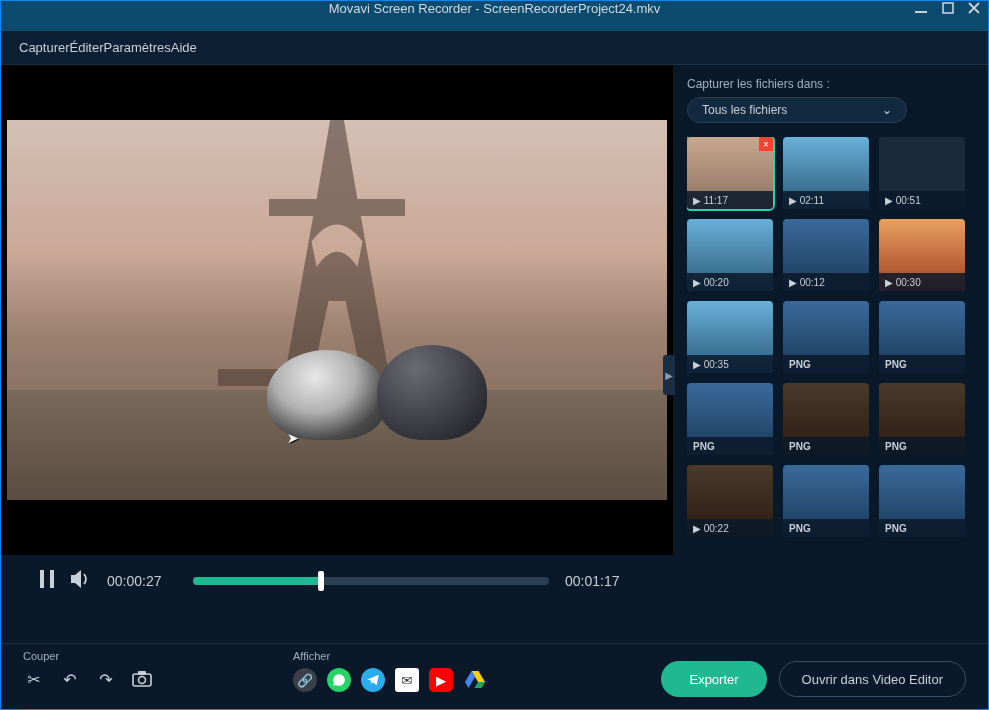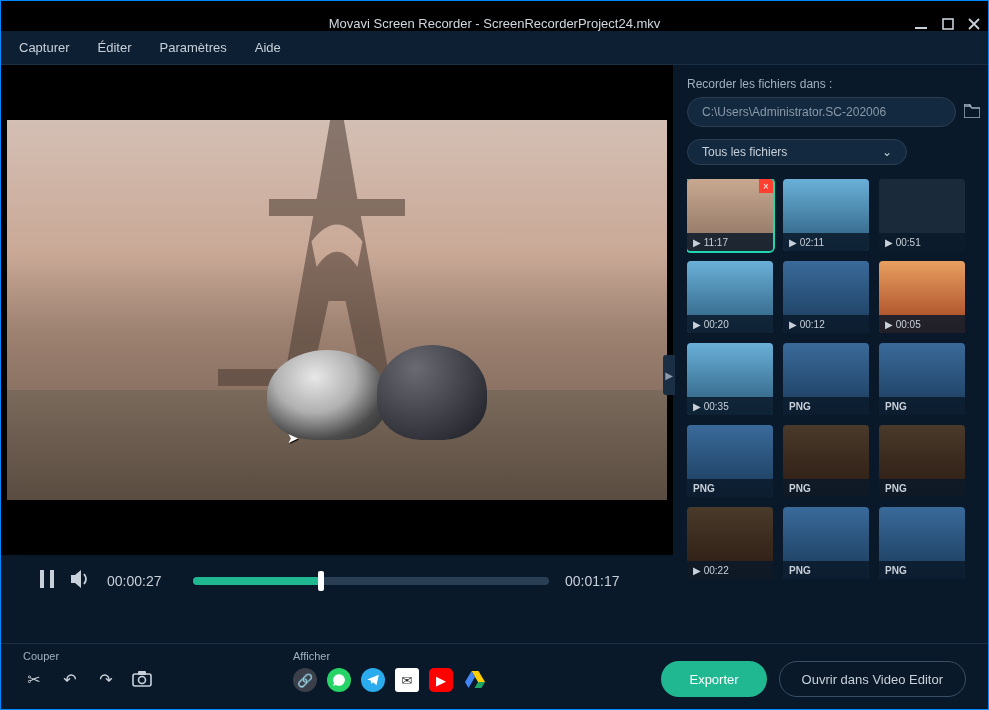--- a/index.html
+++ b/index.html
@@ -1,23 +1,23 @@
 <!DOCTYPE html>
 <html><head>
 <meta charset="utf-8">
 <style>
 * { margin: 0; padding: 0; box-sizing: border-box; font-family: -apple-system, "Segoe UI", Arial, sans-serif; }
 body { width: 989px; height: 710px; background: #0a1929; overflow: hidden; border: 1px solid #0088ff; }
 
-.titlebar { height: 30px; background: #000000; display: flex; align-items: flex-end; justify-content: center; position: relative; }
+.titlebar { height: 30px; background: #0c4a6e; display: flex; align-items: flex-start; justify-content: center; position: relative; }
 .titlebar .title { color: #d0d8e0; font-size: 13px; font-weight: 500; }
 .win-controls { position: absolute; right: 8px; display: flex; gap: 14px; }
 .win-controls span { color: #c8d0da; cursor: pointer; font-size: 14px; display: inline-flex; align-items: center; }
 
-.menubar { height: 34px; background: #0d1f33; display: flex; align-items: center; padding: 0 18px; gap: 28px; border-bottom: 1px solid #1a2f44; }
+.menubar { height: 34px; background: #0d1f33; display: flex; align-items: center; padding: 0 18px; border-bottom: 1px solid #1a2f44; }
 .menubar span { color: #c8d0da; font-size: 13px; cursor: pointer; }
 
 .main { display: flex; height: 578px; }
 .player-area { width: 672px; display: flex; flex-direction: column; }
 .video-viewport { height: 490px; background: #000; display: flex; align-items: center; justify-content: center; position: relative; }
 .video-frame { width: 660px; height: 380px; background: linear-gradient(180deg,#d4bfb4 0%,#c9a896 35%,#9e8272 55%,#6a5749 100%); position: relative; overflow: hidden; }
 .eiffel { position: absolute; left: 50%; top: -40px; transform: translateX(-50%); width: 340px; height: 340px; }
 .eiffel svg { width: 100%; height: 100%; opacity: 0.55; }
 .ground { position: absolute; bottom: 0; left: 0; right: 0; height: 110px; background: linear-gradient(180deg,#7a6a5c 0%,#5a4c40 100%); }
 .pigeon { position: absolute; bottom: 60px; border-radius: 50% 50% 40% 40%; }
@@ -123,29 +123,21 @@
       <div class="progress">
         <div class="fill"></div>
         <div class="knob"></div>
       </div>
       <span class="time">00:01:17</span>
     </div>
   </div>
 
   <div class="sidebar">
     <div class="collapse-tab">▶</div>
-    <div class="sb-label">Recorder les fichiers dans :</div>
-    <div class="path-row">
-      <div class="path-field">
-          <span>C:\Users\Administrator.SC-202006</span>
-        </div>
-      <span class="folder-ico"><svg width="16" height="14" viewBox="0 0 16 14">
-            <path d="M0 2 L6 2 L8 4 L16 4 L16 14 L0 14 Z M0 2 L0 0 L5 0 L7 2" fill="none" stroke="currentColor" stroke-width="1.4"></path>
-          </svg></span>
-    </div>
+    <div class="sb-label">Capturer les fichiers dans :</div>
     <div class="filter-dd">
       <span>Tous les fichiers</span>
       <span>⌄</span>
     </div>
     <div class="thumb-grid" id="thumb-grid">
         <div class="thumb selected">
           <div class="img t-eiffel"></div>
           <div class="close-x">×</div>
           <div class="badge">
             <span>▶</span>
@@ -177,21 +169,21 @@
           <div class="img t-desk"></div>
           <div class="badge">
             <span>▶</span>
             <span>00:12</span>
           </div>
         </div>
         <div class="thumb">
           <div class="img t-sun"></div>
           <div class="badge">
             <span>▶</span>
-            <span>00:05</span>
+            <span>00:30</span>
           </div>
         </div>
         <div class="thumb">
           <div class="img t-city"></div>
           <div class="badge">
             <span>▶</span>
             <span>00:35</span>
           </div>
         </div>
         <div class="thumb">

